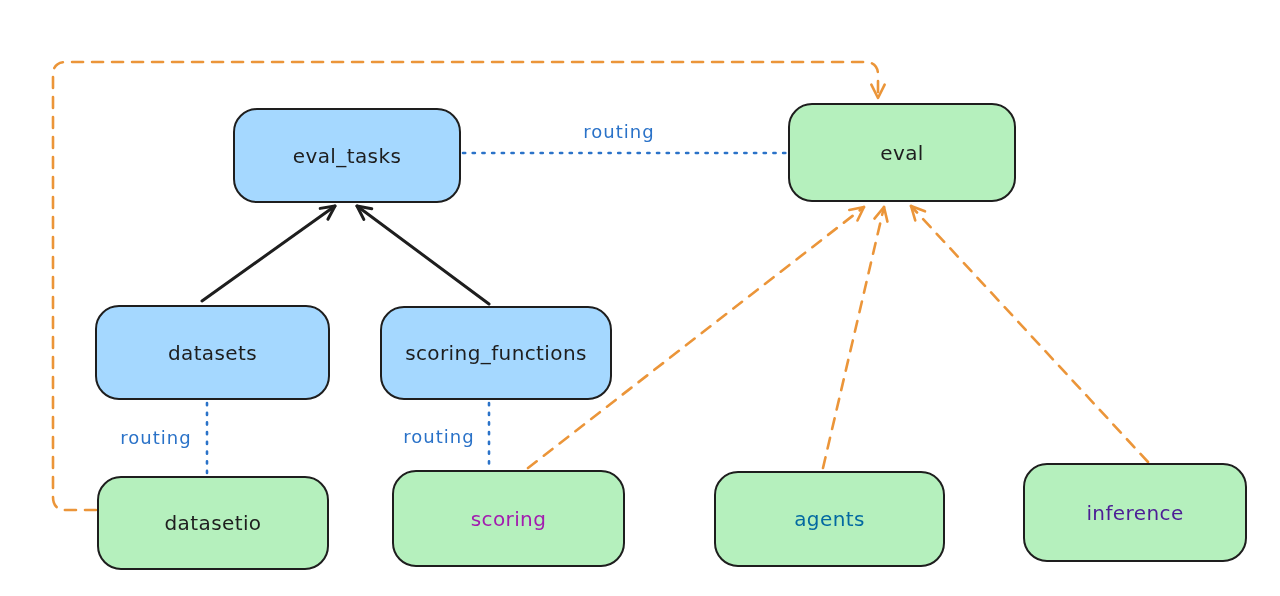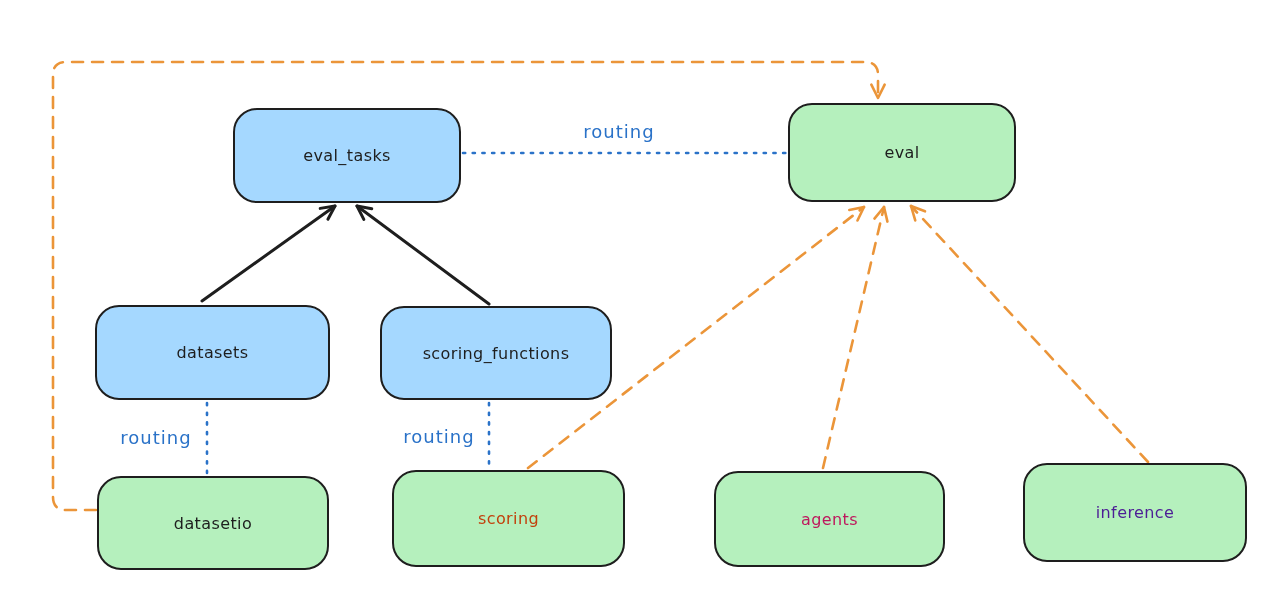--- a/index.html
+++ b/index.html
@@ -7,21 +7,21 @@
   .canvas{position:relative;overflow:hidden;margin:0 auto;}
   .edges{position:absolute;left:0;top:0;width:100%;height:100%;display:block;}
   .node{
     position:absolute;
     box-sizing:border-box;
     border:2.6px solid #1e1e1e;
     border-radius:24px;
     display:flex;
     align-items:center;
     justify-content:center;
-    font-size:16px;
+    font-size:20px;
     letter-spacing:.4px;
   }
   .node span{white-space:nowrap;}
   .edge-label{
     position:absolute;
     transform:translate(-50%,-50%);
     font-size:18px;
     font-weight:400;
     letter-spacing:1px;
     white-space:nowrap;
@@ -58,24 +58,24 @@
   </div>
   <div class="node" style="left: 788px; top: 103px; width: 228px; height: 99px; background: rgb(181, 240, 189); border-color: rgb(30, 30, 30); color: rgb(30, 30, 30);">
     <span>eval</span>
   </div>
   <div class="node" style="left: 97px; top: 476px; width: 232px; height: 94px; background: rgb(181, 240, 189); border-color: rgb(30, 30, 30); color: rgb(30, 30, 30);">
     <span>datasetio</span>
   </div>
   <div class="node" style="left: 380px; top: 306px; width: 232px; height: 94px; background: rgb(165, 216, 255); border-color: rgb(30, 30, 30); color: rgb(30, 30, 30);">
     <span>scoring_functions</span>
   </div>
-  <div class="node" style="left: 392px; top: 470px; width: 233px; height: 97px; background: rgb(181, 240, 189); border-color: rgb(30, 30, 30); color: #c2410c;">
+  <div class="node" style="left: 392px; top: 470px; width: 233px; height: 97px; background: rgb(181, 240, 189); border-color: rgb(30, 30, 30); color: #a21caf;">
     <span>scoring</span>
   </div>
-  <div class="node" style="left: 714px; top: 471px; width: 231px; height: 96px; background: rgb(181, 240, 189); border-color: rgb(30, 30, 30); color: #be185d;">
+  <div class="node" style="left: 714px; top: 471px; width: 231px; height: 96px; background: rgb(181, 240, 189); border-color: rgb(30, 30, 30); color: #0369a1;">
     <span>agents</span>
   </div>
   <div class="node" style="left: 1023px; top: 463px; width: 224px; height: 99px; background: rgb(181, 240, 189); border-color: rgb(30, 30, 30); color: #4c1d95;">
     <span>inference</span>
   </div>
 
   <div class="edge-label" style="left: 619px; top: 131px; color: rgb(42, 114, 200);">routing</div>
   <div class="edge-label" style="left: 156px; top: 437px; color: rgb(42, 114, 200);">routing</div>
   <div class="edge-label" style="left: 439px; top: 436px; color: rgb(42, 114, 200);">routing</div>
 

